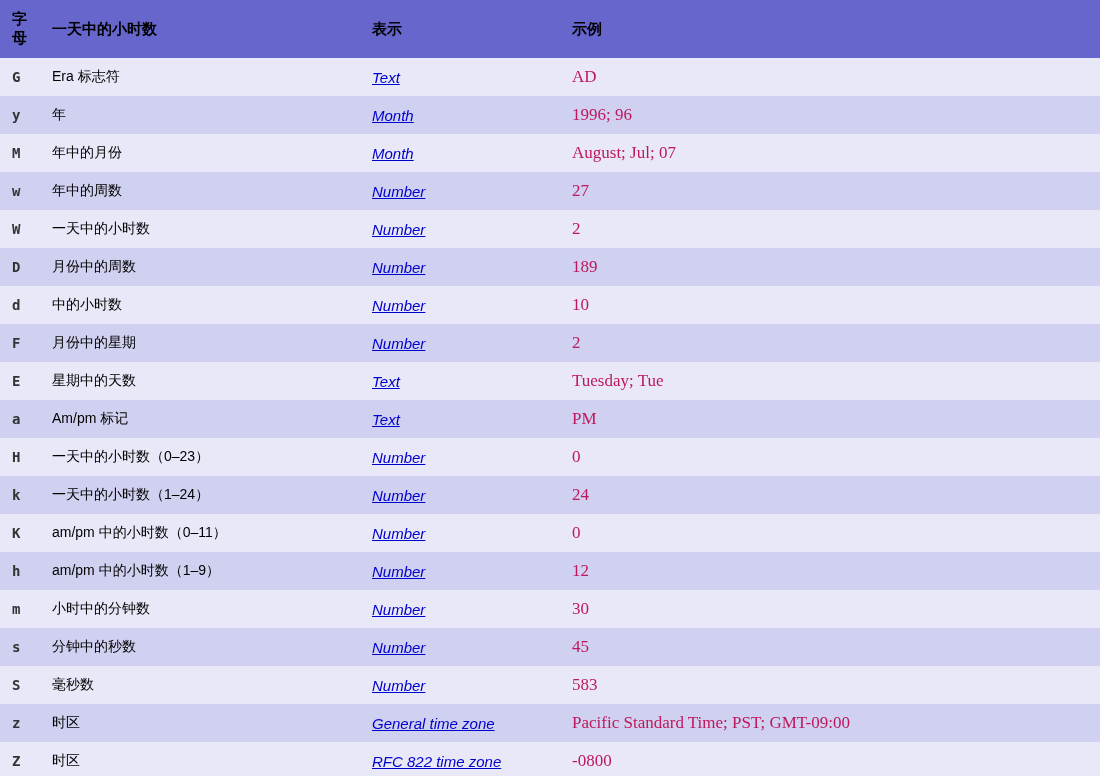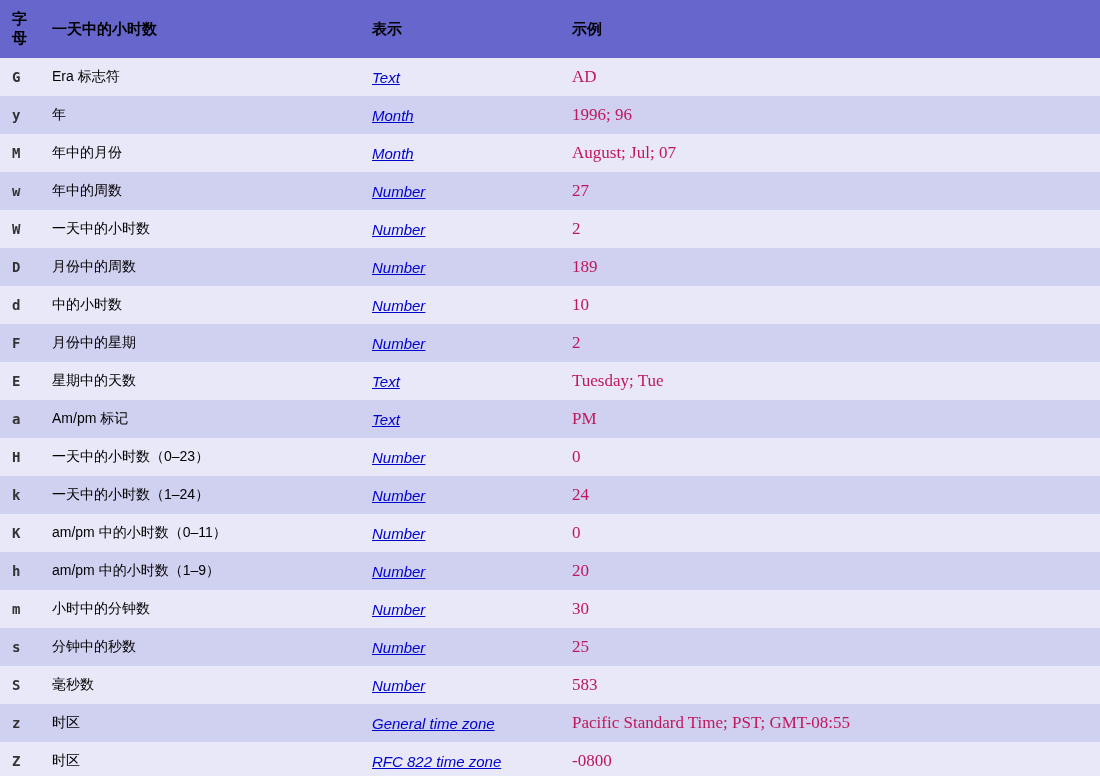--- a/index.html
+++ b/index.html
@@ -149,45 +149,45 @@
       <tr>
         <td class="letter">K</td>
         <td class="description">am/pm 中的小时数（0–11）</td>
         <td class="presentation"><a href="#">Number</a></td>
         <td class="example">0</td>
       </tr>
       <tr>
         <td class="letter">h</td>
         <td class="description">am/pm 中的小时数（1–9）</td>
         <td class="presentation"><a href="#">Number</a></td>
-        <td class="example">20</td>
+        <td class="example">12</td>
       </tr>
       <tr>
         <td class="letter">m</td>
         <td class="description">小时中的分钟数</td>
         <td class="presentation"><a href="#">Number</a></td>
         <td class="example">30</td>
       </tr>
       <tr>
         <td class="letter">s</td>
         <td class="description">分钟中的秒数</td>
         <td class="presentation"><a href="#">Number</a></td>
-        <td class="example">25</td>
+        <td class="example">45</td>
       </tr>
       <tr>
         <td class="letter">S</td>
         <td class="description">毫秒数</td>
         <td class="presentation"><a href="#">Number</a></td>
         <td class="example">583</td>
       </tr>
       <tr>
         <td class="letter">z</td>
         <td class="description">时区</td>
         <td class="presentation"><a href="#">General time zone</a></td>
-        <td class="example">Pacific Standard Time; PST; GMT-08:55</td>
+        <td class="example">Pacific Standard Time; PST; GMT-09:00</td>
       </tr>
       <tr>
         <td class="letter">Z</td>
         <td class="description">时区</td>
         <td class="presentation"><a href="#">RFC 822 time zone</a></td>
         <td class="example">-0800</td>
       </tr>
     </tbody>
 </table>
 

